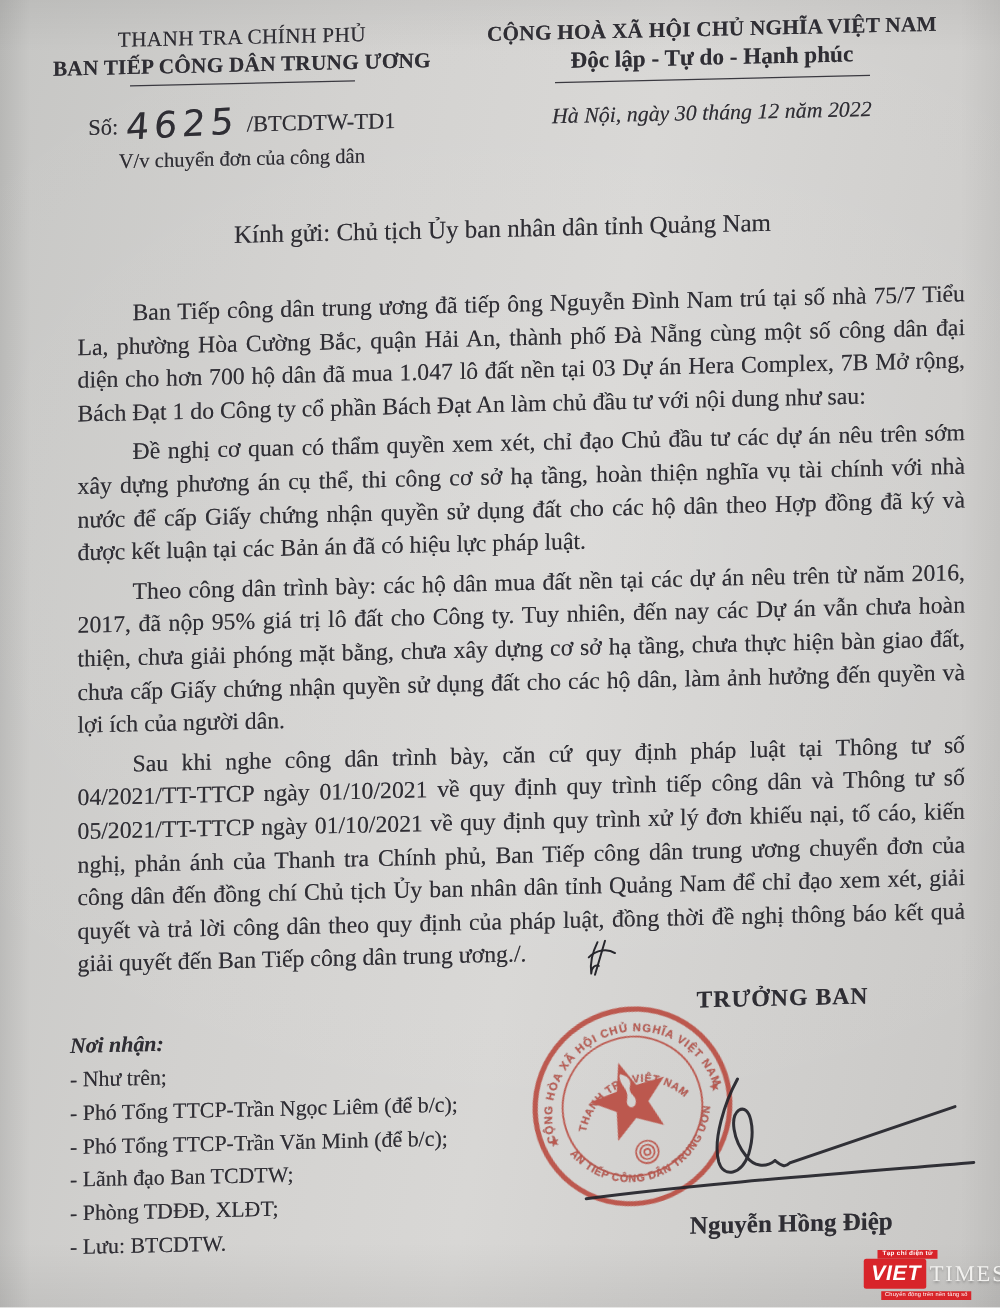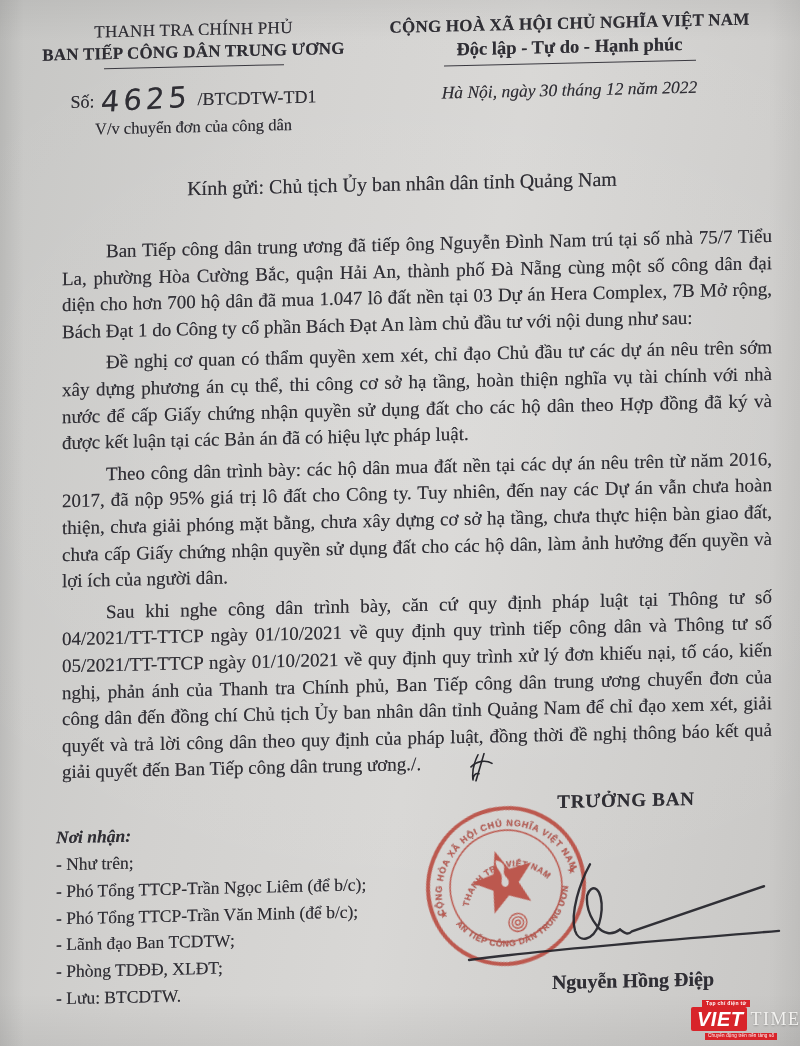--- a/index.html
+++ b/index.html
@@ -61,21 +61,21 @@
   .sig-wrap{position:absolute;left:414px;top:56px;width:356px;height:132px;}
   .signer-name{position:absolute;left:462px;top:182px;width:290px;text-align:center;
                font-weight:bold;font-size:20px;}
   
   .vt{position:absolute;right:3px;bottom:4px;width:106px;height:42px;
       font-family:"Liberation Sans", sans-serif;}
   .vt-tagtop{position:absolute;top:0;left:11px;background:#d8242a;color:#fff;
              font-size:5px;line-height:7px;padding:0 4px;letter-spacing:.3px;font-weight:bold;}
   .vt-row{position:absolute;top:7px;left:0;display:flex;align-items:stretch;}
   .vt-box{background:#d8242a;color:#fff;font-weight:bold;font-style:italic;
-          font-size:20px;line-height:22px;padding:1px 4px 1px 6px;letter-spacing:.5px;
+          font-size:17px;line-height:22px;padding:1px 4px 1px 6px;letter-spacing:.5px;
           border-radius:2px;}
   .vt-times{color:#f2f1ef;font-family:"Liberation Serif", serif;font-size:18px;line-height:24px;
             letter-spacing:1.5px;padding-left:3px;text-shadow:0 1px 2px rgba(0,0,0,.25);}
   .vt-tagline{position:absolute;top:33px;left:14px;background:#d8242a;color:#fff;
               font-size:4.5px;line-height:6.5px;padding:0 3px;letter-spacing:.2px;}
 </style>
 </head>
 <body>
 
 <div class="photo-shade"></div>

